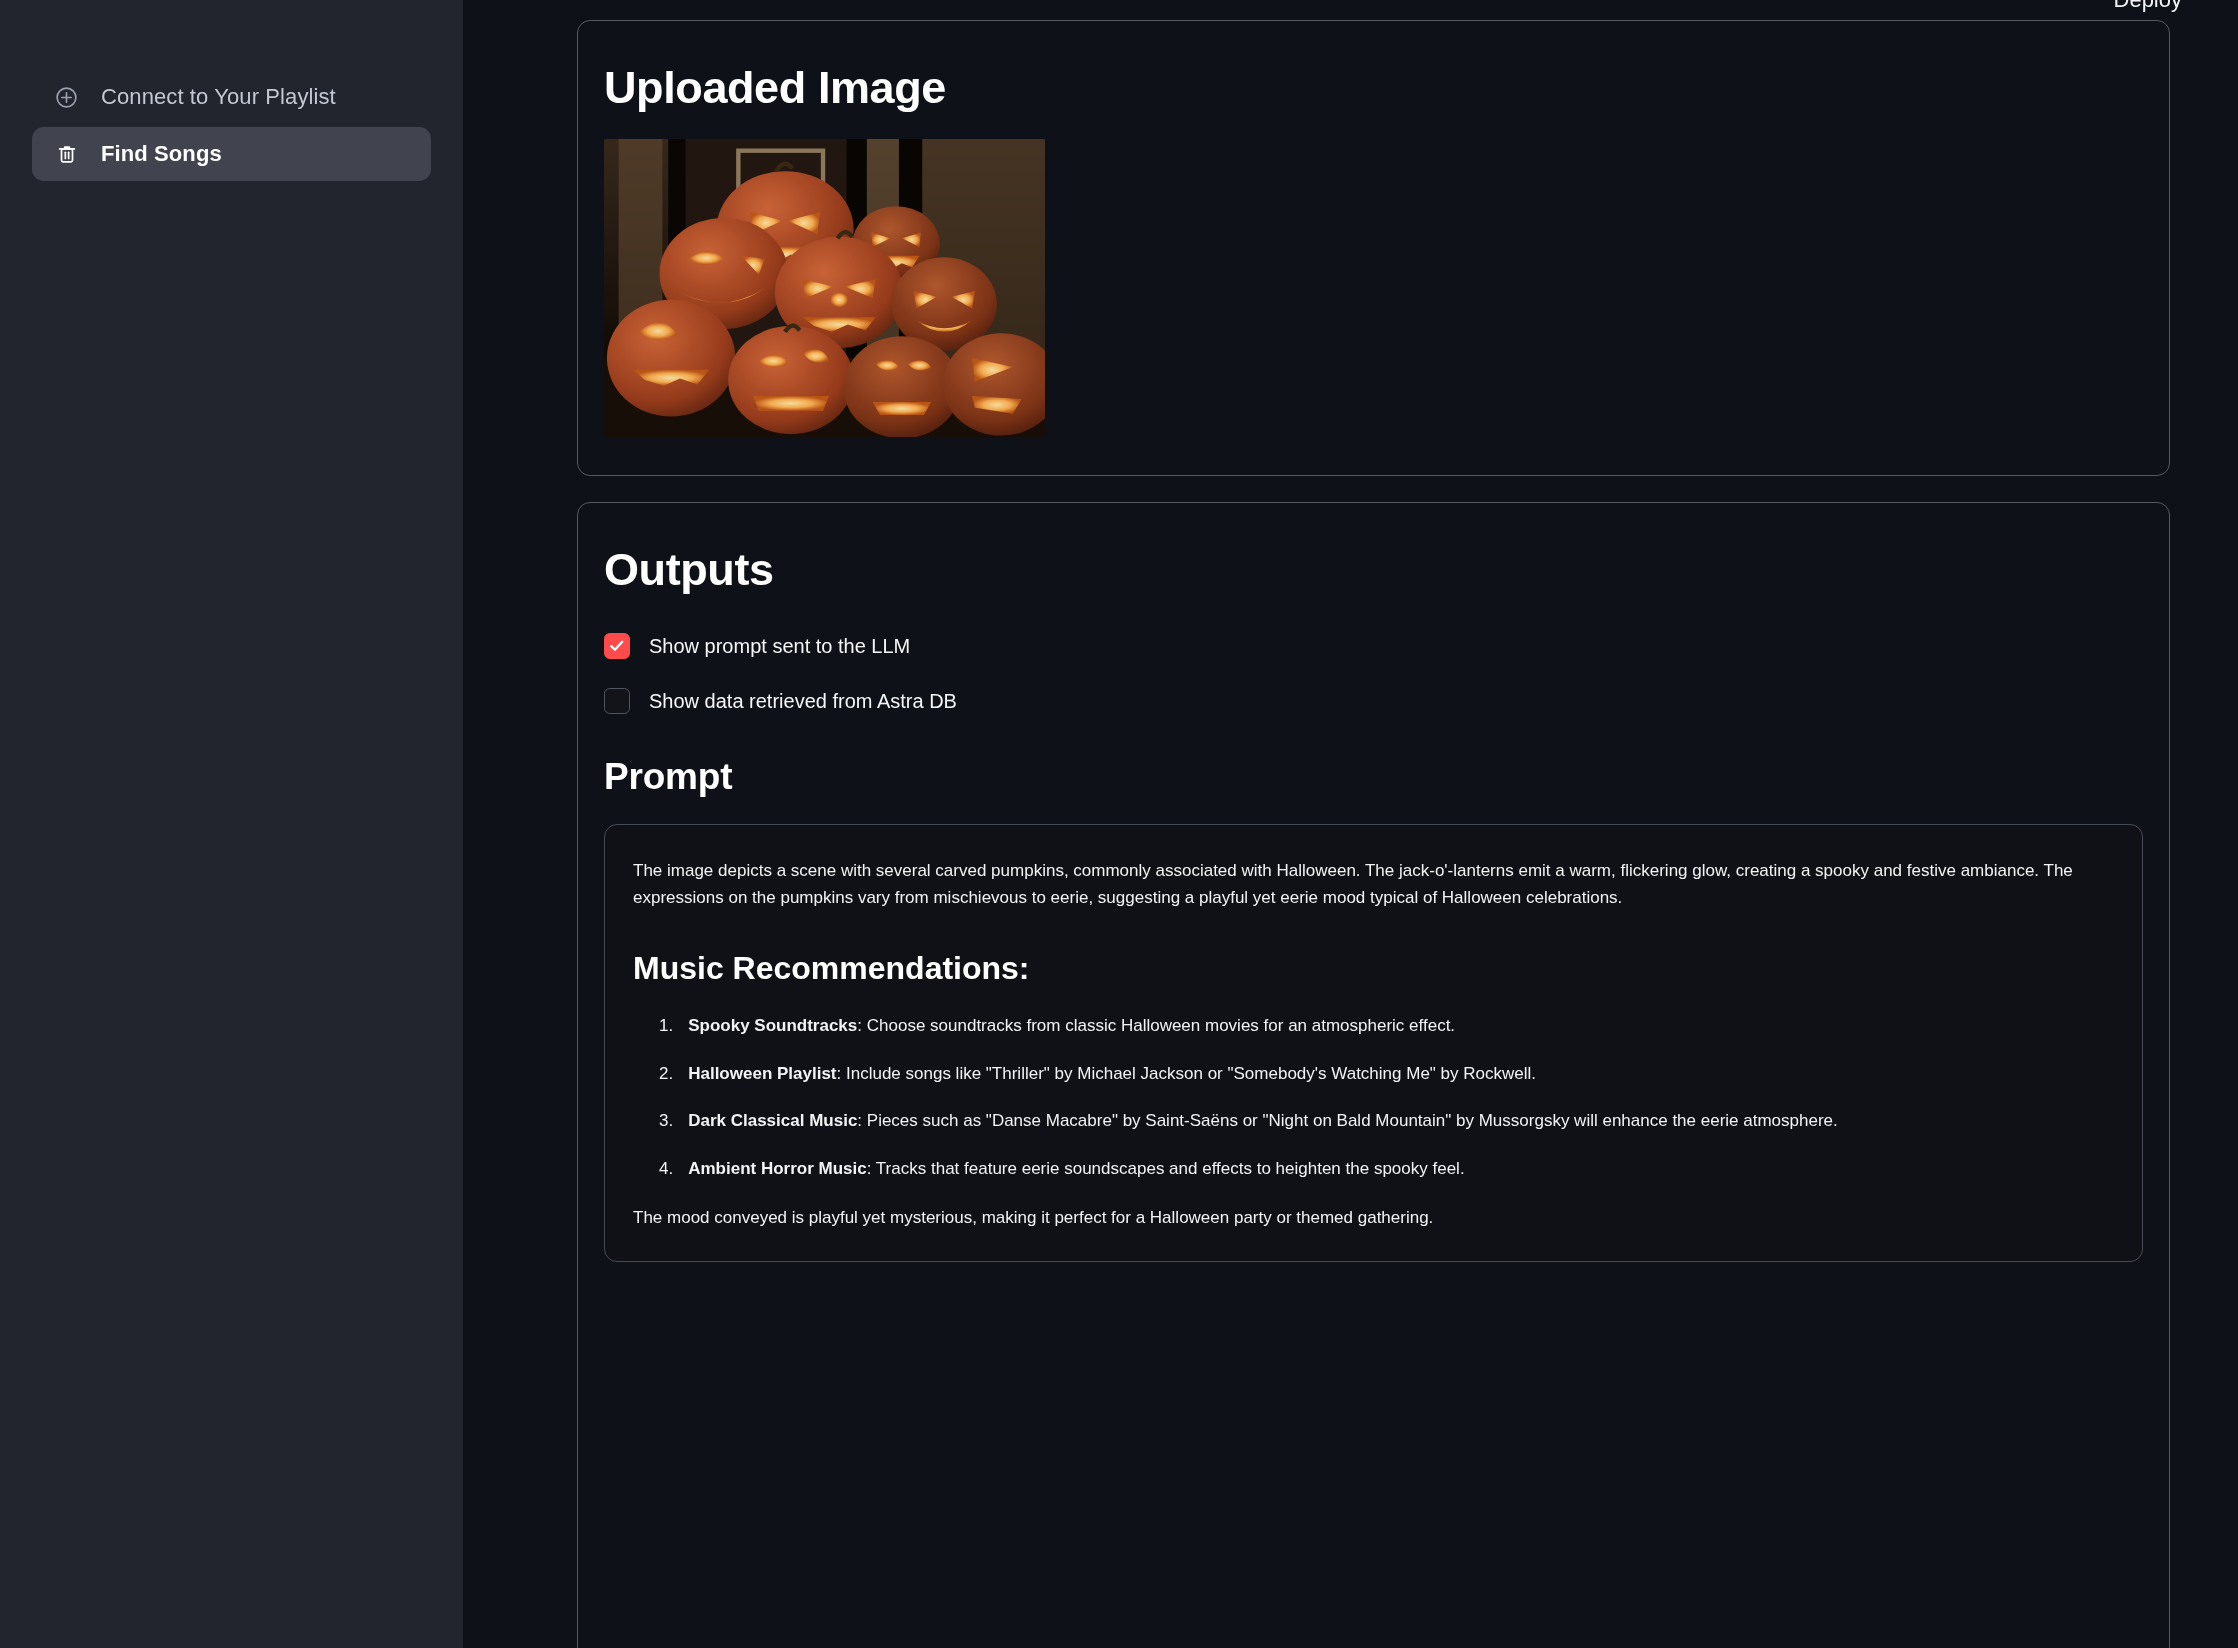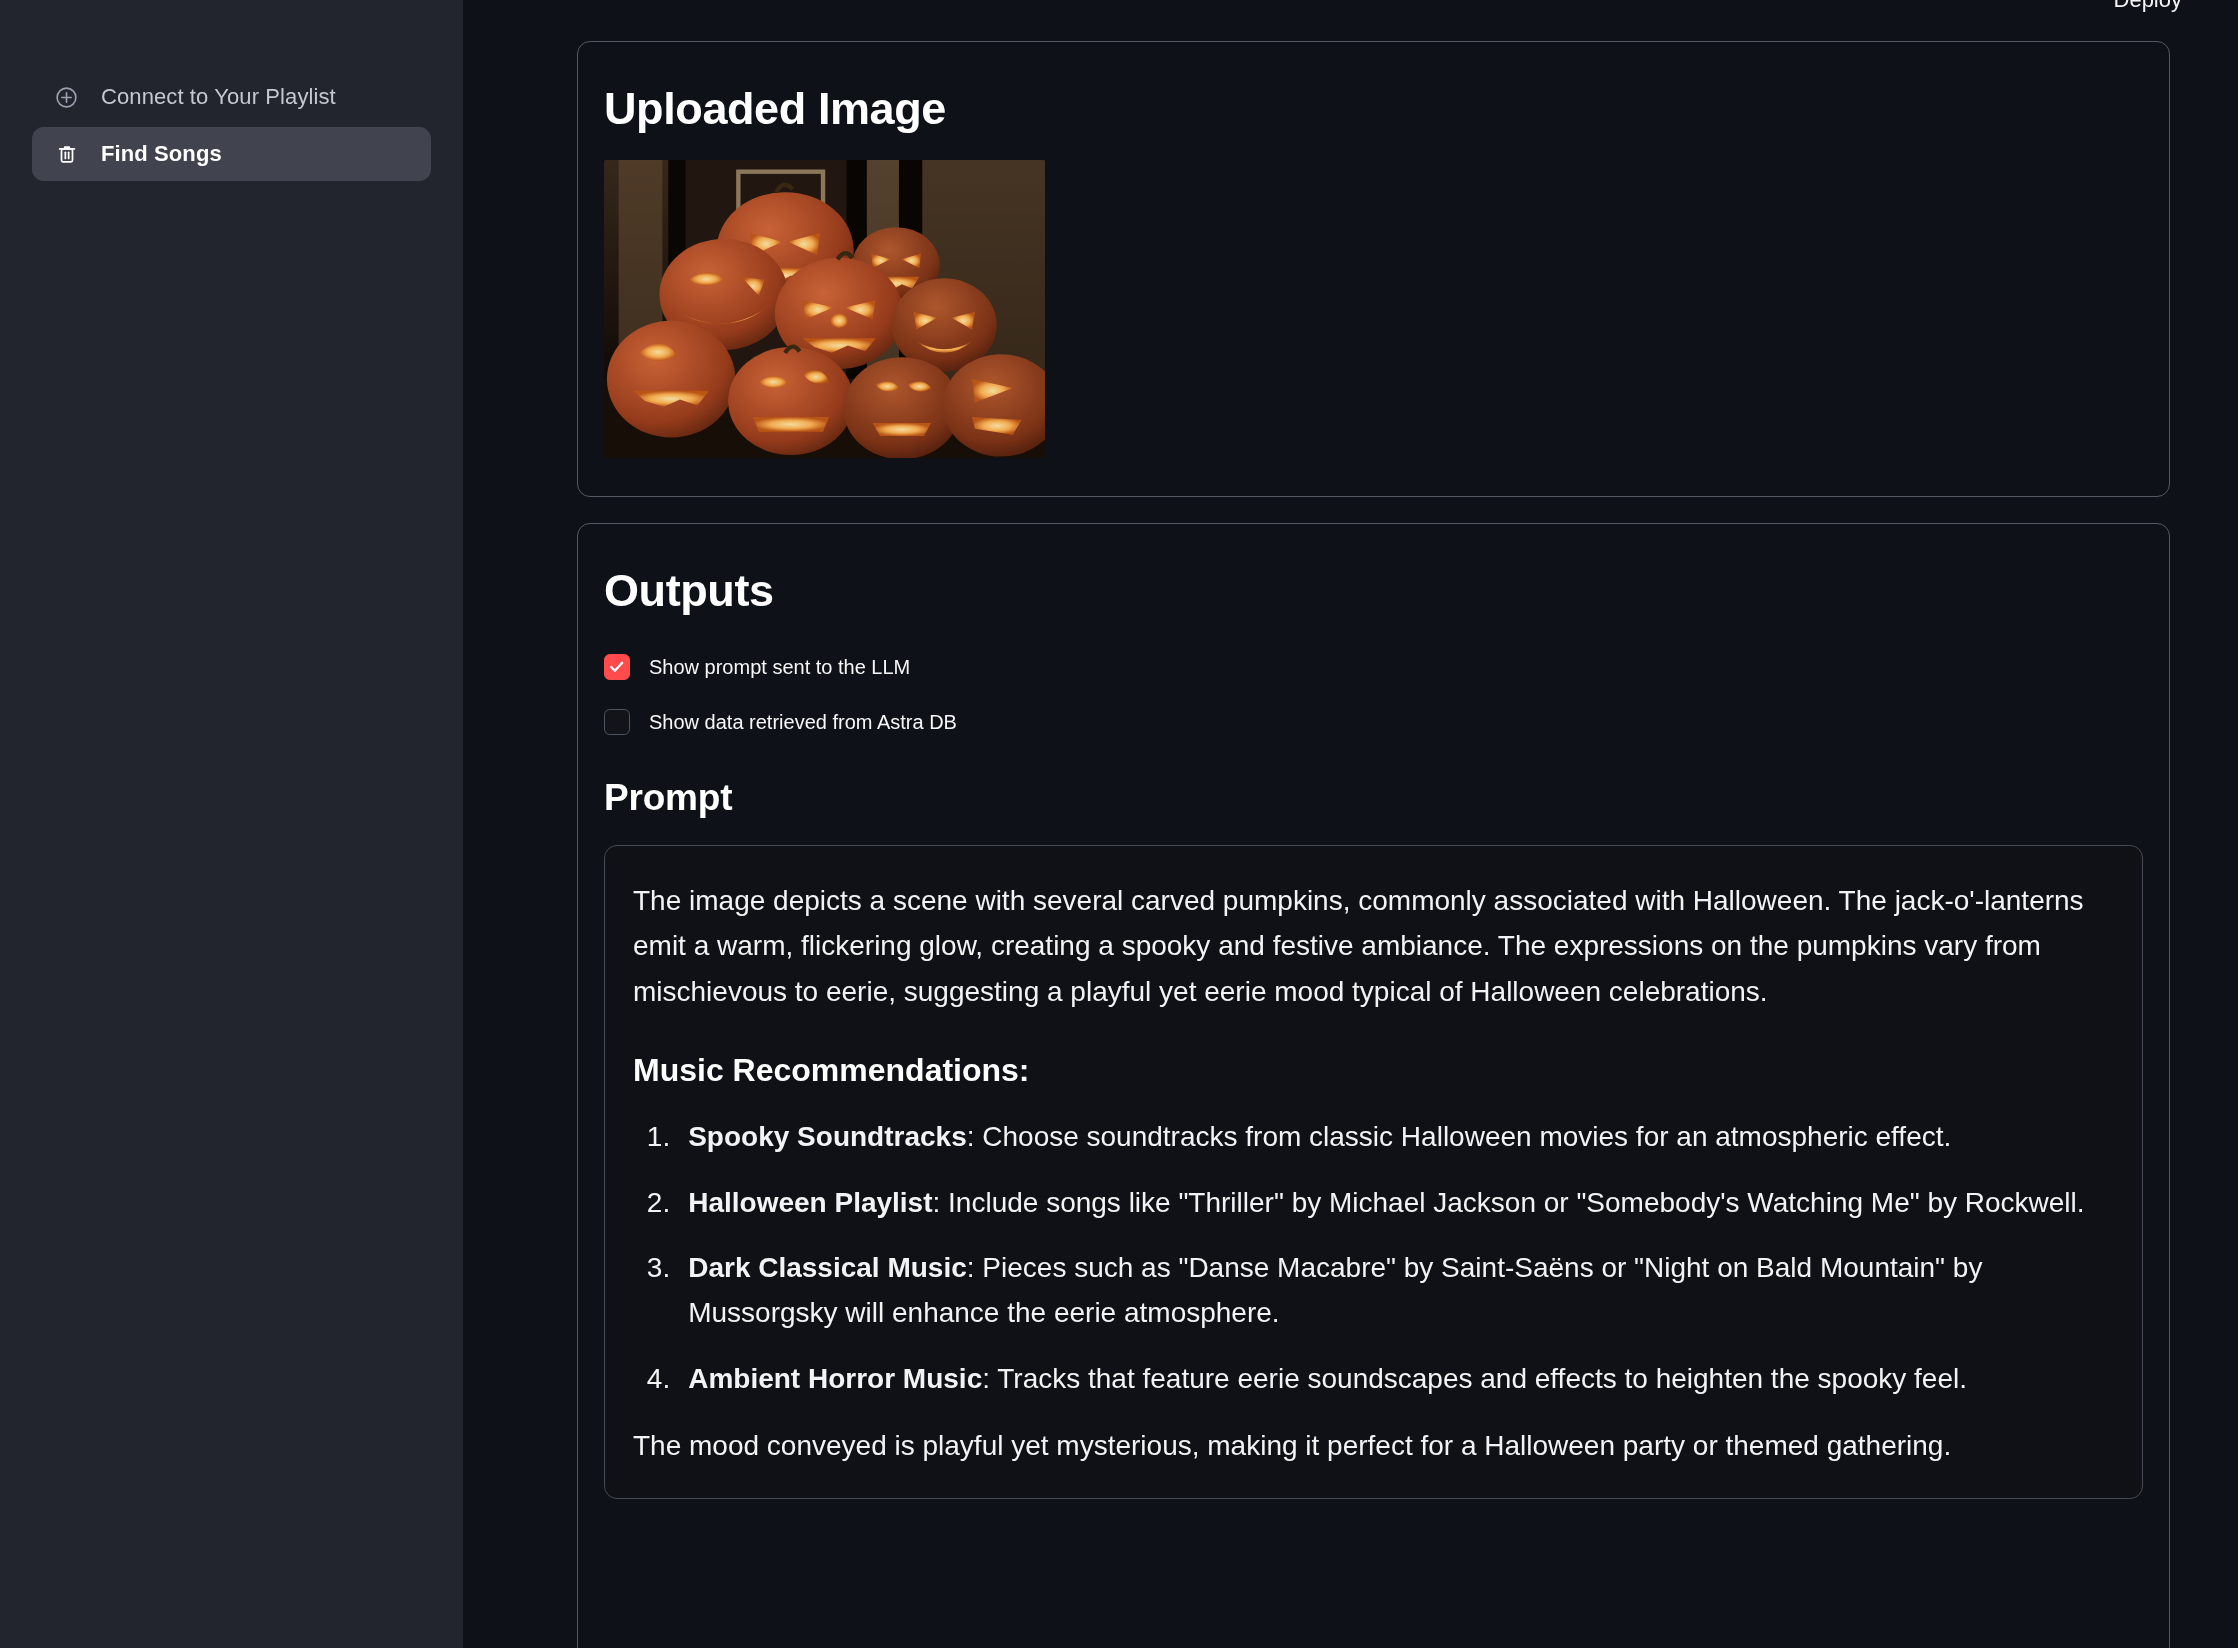--- a/index.html
+++ b/index.html
@@ -94,21 +94,21 @@
 
   
   .card {
     border: 1.5px solid #555962;
     border-radius: 13px;
     background: #0e1117;
     padding: 0;
   }
 
   #card-uploaded {
-    margin-top: 41px;
+    margin-top: 20px;
     padding: 41px 26px 38px 26px;
     min-height: 234px;
   }
 
   #card-outputs {
     margin-top: 26px;
     padding: 41px 26px 44px 26px;
     min-height: 1307px;
   }
 
@@ -179,21 +179,21 @@
   #prompt-panel {
     margin-top: 25px;
     border: 1.5px solid #474b55;
     border-radius: 13px;
     background: #0f1116;
     padding: 32px 28px 29px 28px;
   }
 
   #prompt-panel p,
   #prompt-panel li {
-    font-size: 28px;
+    font-size: 17px;
     line-height: 1.62;
     color: #f2f3f5;
   }
 
   #prompt-intro { letter-spacing: 0px; }
 
   .mr-head {
     font-size: 32px;
     font-weight: 700;
     color: #ffffff;

